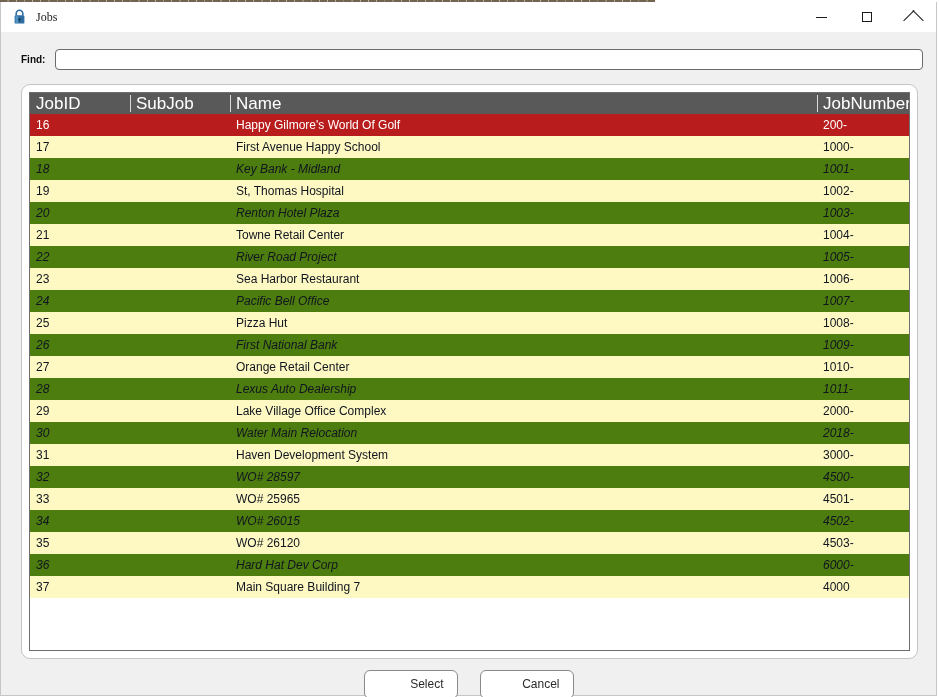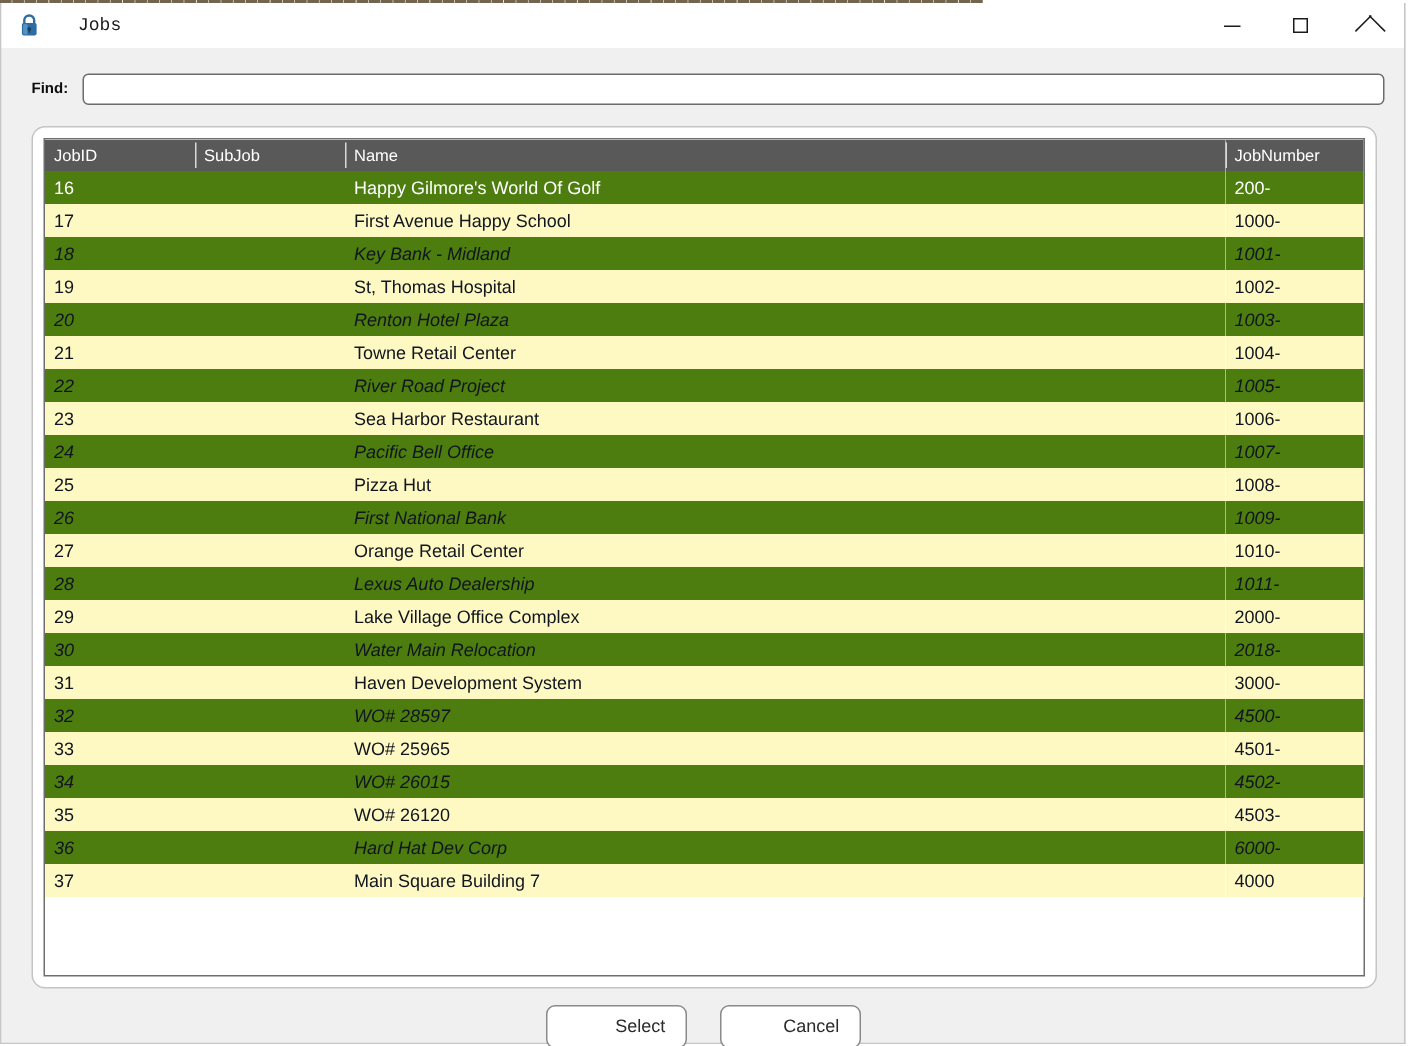--- a/index.html
+++ b/index.html
@@ -70,24 +70,23 @@
   }
   .lock-icon {
     width: 15px;
     height: 16px;
     position: relative;
     flex: none;
   }
   .title-text {
     font-size: 12px;
     color: #1b1b1b;
-    font-family: Liberation Mono, monospace;
+    font-family: Liberation Serif, serif;
     line-height: 1;
     padding-bottom: 1px;
-    margin-left: 16px;
   }
   .win-buttons {
     display: flex;
     height: 30px;
   }
   .win-btn {
     width: 46px;
     height: 30px;
     display: flex;
     align-items: center;
@@ -184,21 +183,21 @@
   table.grid {
     border-collapse: collapse;
     table-layout: fixed;
     width: 100%;
     font-family: "Liberation Sans", sans-serif;
   }
   table.grid th {
     background: #595959;
     color: #ffffff;
     font-weight: normal;
-    font-size: 11px;
+    font-size: 17px;
     text-align: left;
     height: 21px;
     padding: 0 0 0 6px;
     border: none;
     position: relative;
     white-space: nowrap;
   }
   table.grid th.sep:before {
     content: "";
     position: absolute;
@@ -212,21 +211,21 @@
     height: 22px;
     padding: 0 0 0 6px;
     border: none;
     white-space: nowrap;
     overflow: hidden;
     text-overflow: ellipsis;
   }
   tr.row-odd  td { background: #4d7c0f; font-style: italic; }
   tr.row-even td { background: #fef9c3; }
   tr.selected td {
-    background: #4d7c0f;
+    background: #b91c1c;
     color: #ffffff;
   }
 
   col.c-jobid     { width: 100px; }
   col.c-subjob    { width: 100px; }
   col.c-name      { width: 587px; }
   col.c-jobnumber { width: 93px;  }
 
   
   .footer {

